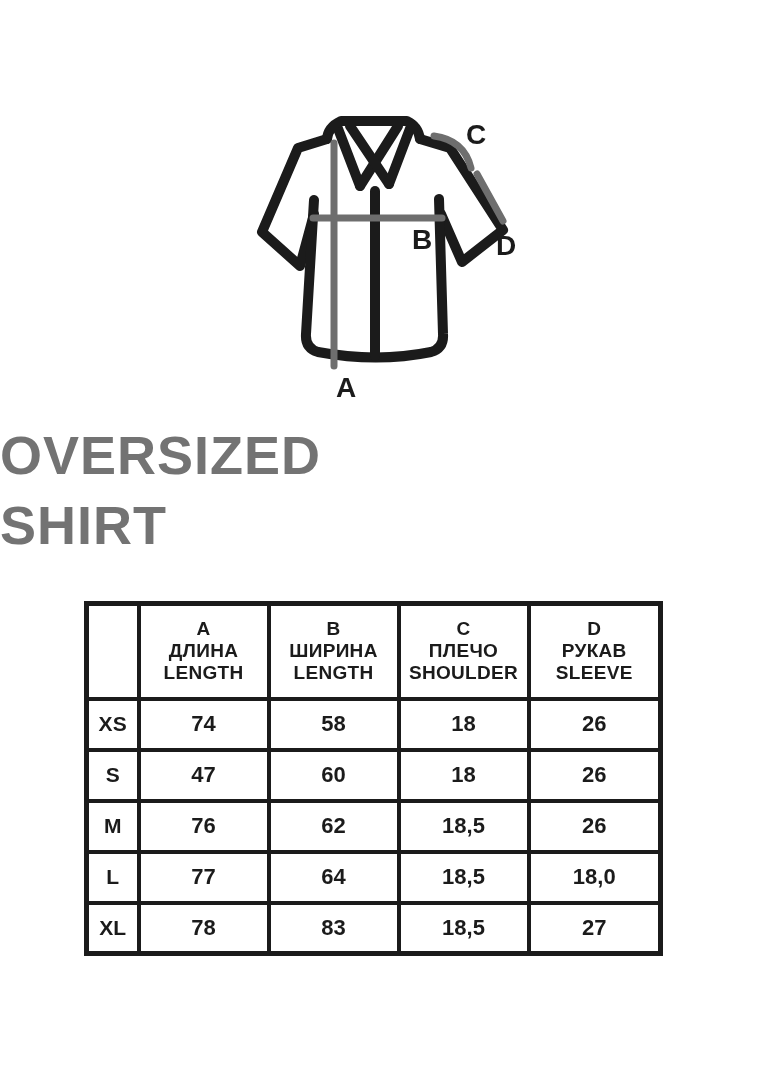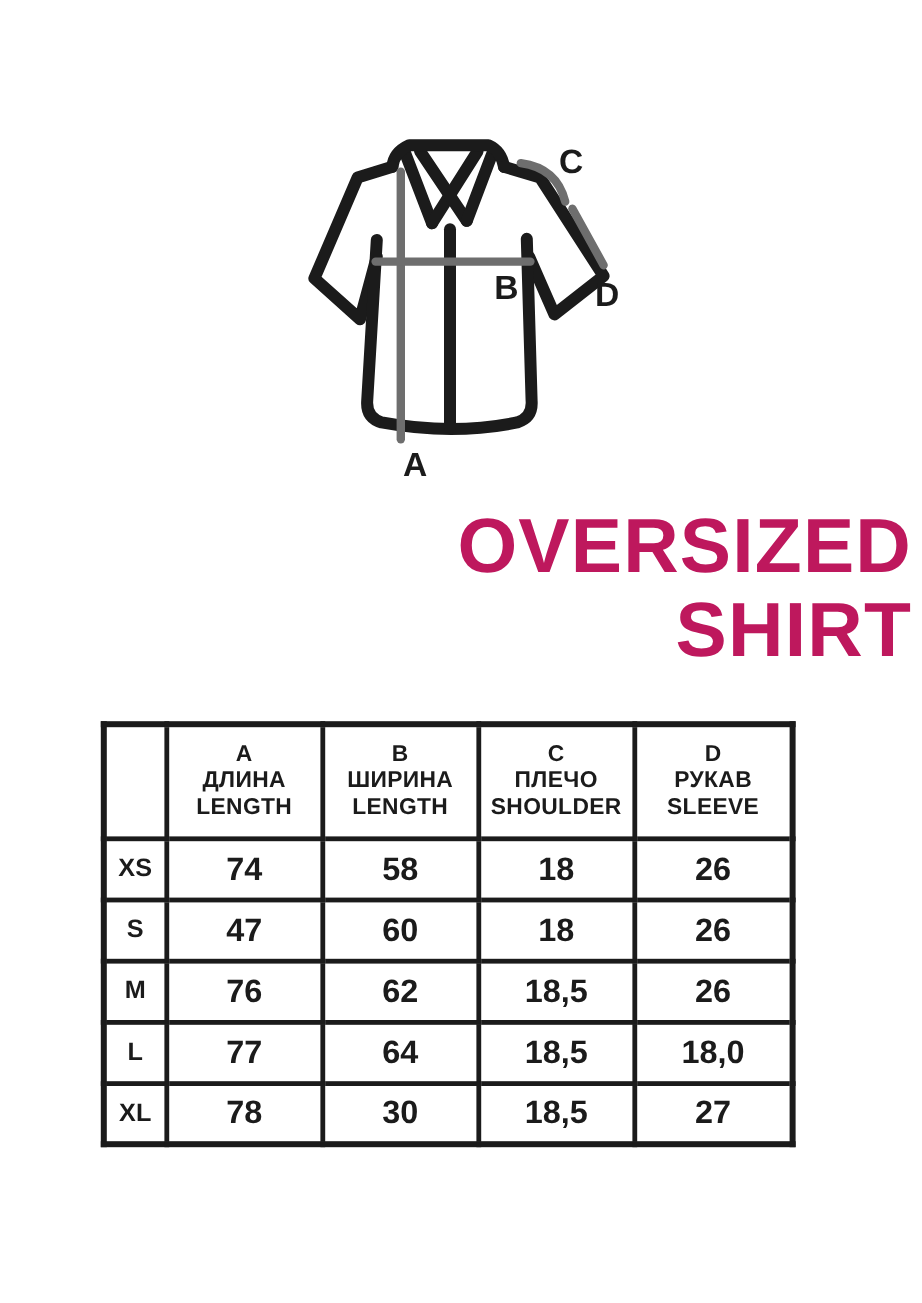--- a/index.html
+++ b/index.html
@@ -17,26 +17,26 @@
     left: 225px;
     top: 85px;
     width: 320px;
     height: 320px;
   }
   .title {
     position: absolute;
     left: 0;
     top: 420px;
     width: 760px;
-    text-align: right;
-    font-size: 64px;
+    text-align: left;
+    font-size: 54px;
     line-height: 70px;
     font-weight: bold;
     letter-spacing: 1px;
-    color: #be185d;
+    color: #737373;
   }
   table.size-table {
     position: absolute;
     left: 84px;
     top: 601px;
     width: 574px;
     border-collapse: collapse;
     table-layout: fixed;
     border: 5px solid #1b1b1b;
     color: #1b1b1b;
@@ -53,21 +53,21 @@
   .size-table tbody tr { height: 51px; }
   .size-table th { font-weight: bold; }
   .size-table th span {
     display: block;
     font-size: 19px;
     line-height: 22px;
     font-weight: bold;
     letter-spacing: 0.3px;
   }
   .size-table td {
-    font-size: 27px;
+    font-size: 22px;
     font-weight: bold;
   }
   .size-table td.size-col {
     font-size: 21px;
     letter-spacing: 0.2px;
   }
 </style>
 </head>
 <body>
 
@@ -168,18 +168,18 @@
       <tr>
         <td class="size-col">L</td>
         <td>77</td>
         <td>64</td>
         <td>18,5</td>
         <td>18,0</td>
       </tr>
       <tr>
         <td class="size-col">XL</td>
         <td>78</td>
-        <td>30</td>
+        <td>83</td>
         <td>18,5</td>
         <td>27</td>
       </tr>
     </tbody>
 </table>
 
 </body></html>

